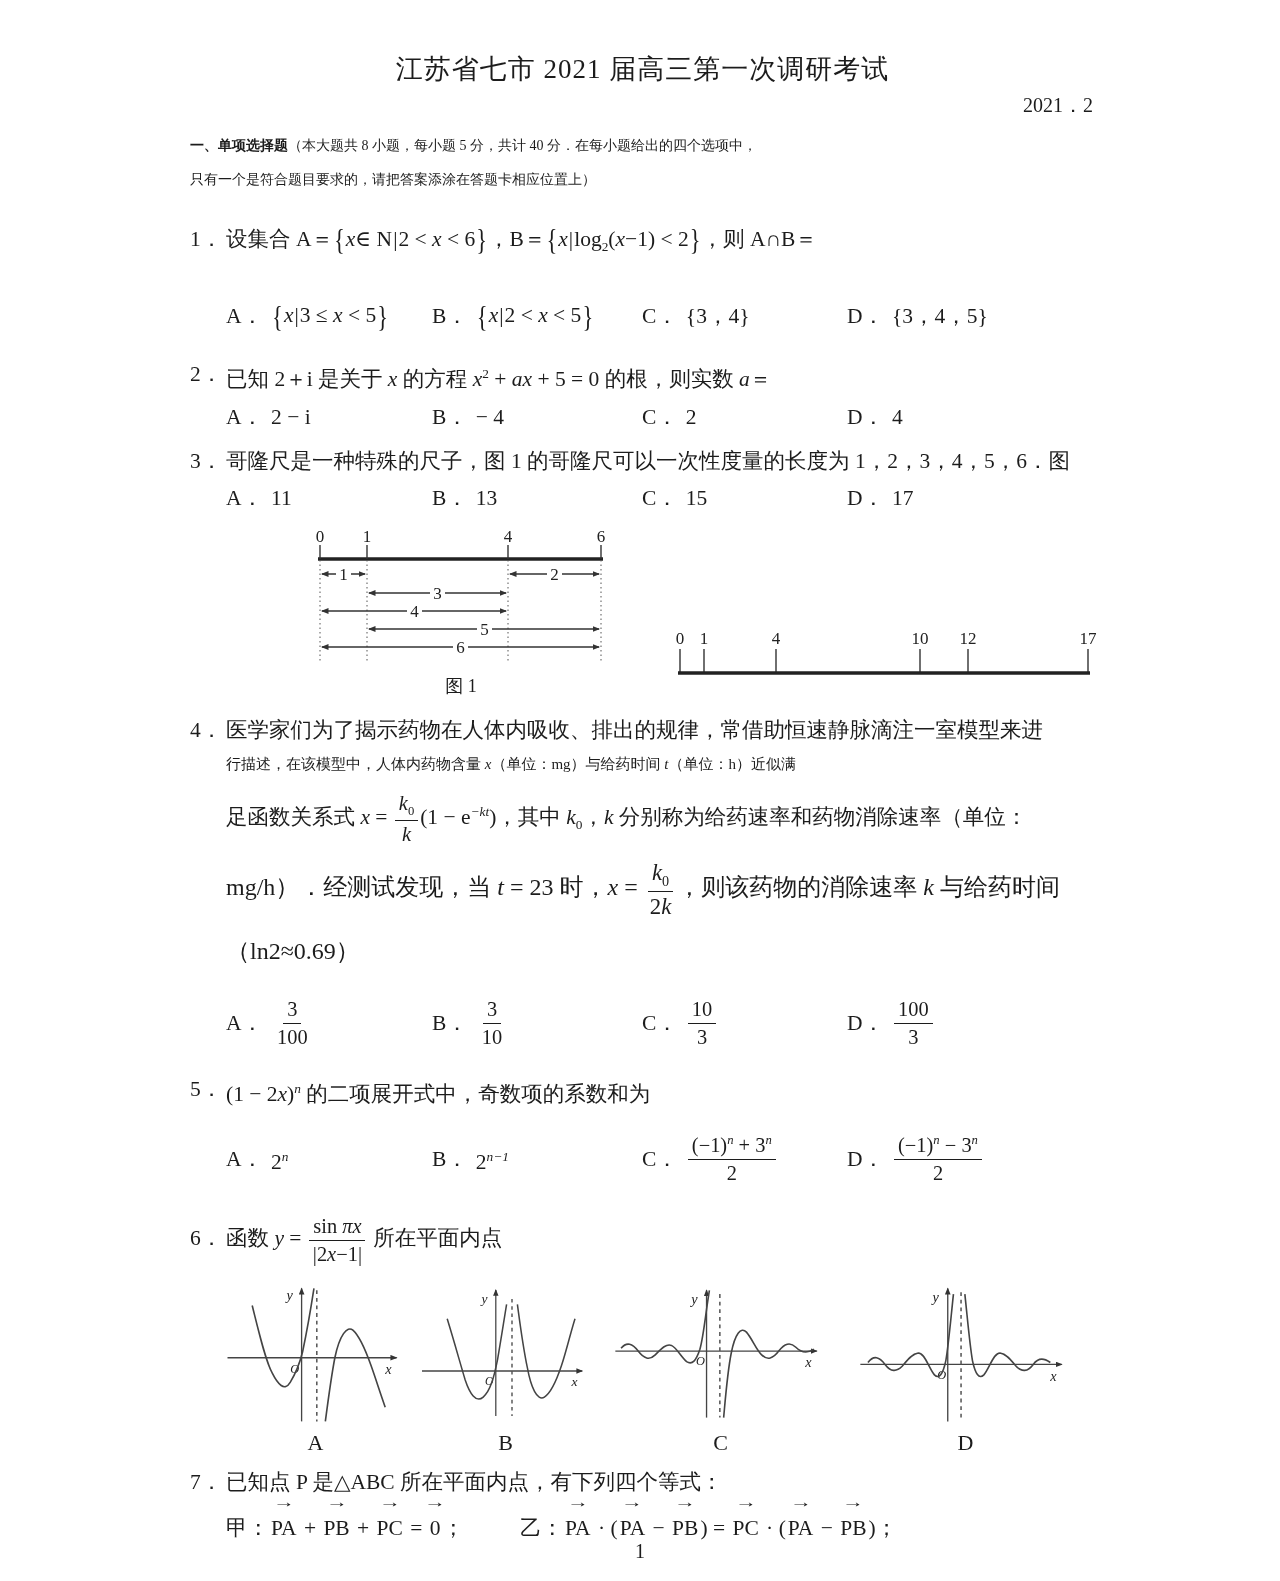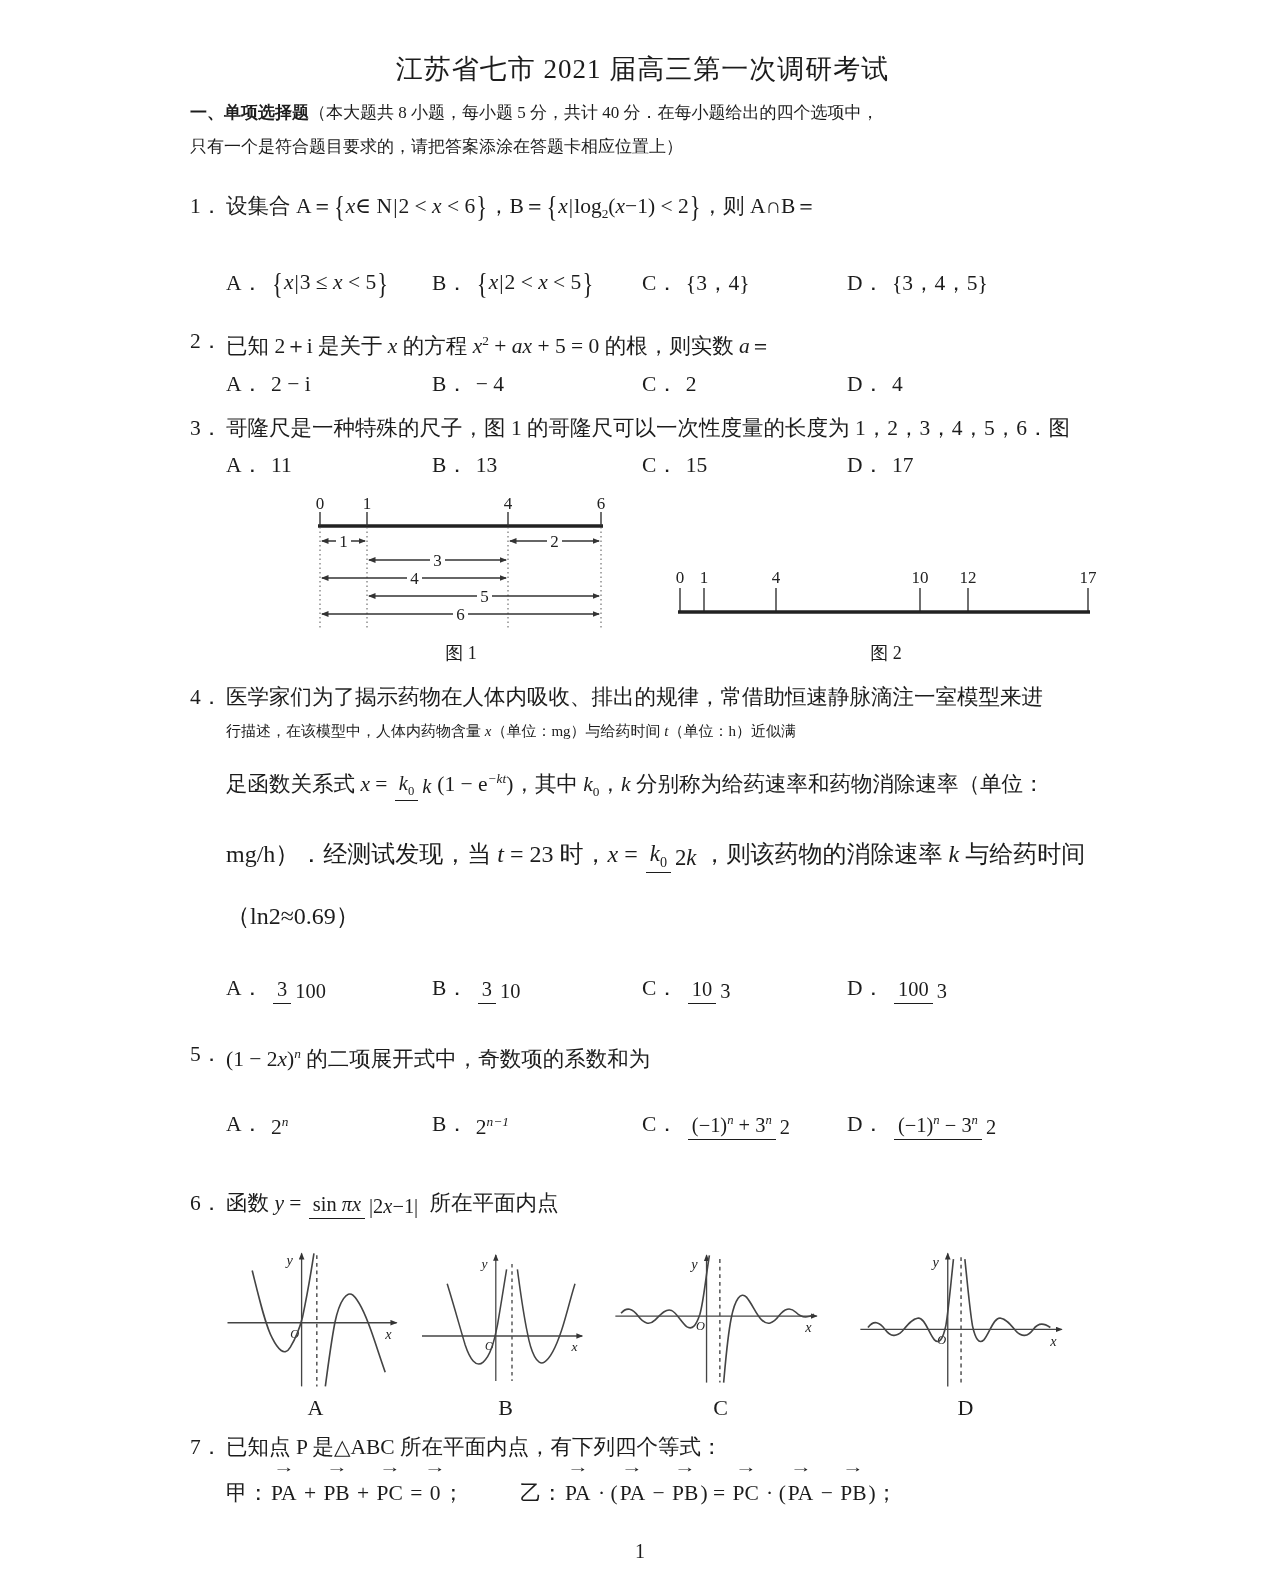--- a/index.html
+++ b/index.html
@@ -2,39 +2,39 @@
 <html><head>
 <meta charset="utf-8">
 <style>
   * { margin:0; padding:0; box-sizing:border-box; }
   body { background:#9c9c9c; font-family:"Liberation Serif","DejaVu Serif",serif; color:#1c1c1c; }
   .page { position:relative; width:1280px; height:1581px; background:#ffffff; margin:0 auto; overflow:hidden;
           padding:50px 185px 0 190px; }
   .doc-title { text-align:center; font-size:27px; font-weight:normal; line-height:38px; letter-spacing:1px; }
   .doc-subtitle { text-align:center; font-size:41px; font-weight:bold; line-height:56px; margin-top:14px; letter-spacing:3px; }
   .doc-date { text-align:right; font-size:20px; line-height:30px; margin-top:2px; padding-right:2px; }
-  .section-intro { margin-top:8px; font-size:17px; line-height:34px; }
+  .section-intro { margin-top:8px; font-size:14px; line-height:34px; }
   .section-label { font-weight:bold; font-family:"Liberation Sans","DejaVu Sans",sans-serif; }
   .qline { display:flex; font-size:21.5px; line-height:34px; }
   .qnum { flex:none; width:36px; }
   .qbody { flex:1; }
   .cont { padding-left:36px; }
   .opts { display:flex; padding-left:36px; font-size:21.5px; line-height:34px; align-items:center; }
   .opt { display:flex; align-items:center; }
   .opt .olabel { margin-right:8px; }
   .opt:nth-child(1){ width:206px; } .opt:nth-child(2){ width:210px; } .opt:nth-child(3){ width:205px; } .opt:nth-child(4){ flex:1; }
   
   .rm { font-family:"Liberation Serif","DejaVu Serif",serif; }
   .cn { }
   .it { font-style:italic; }
   sup, sub { font-size:0.62em; }
   sup.it, sub.it { }
   .bar { padding:0 1px; }
   .brace { display:inline-block; transform:scaleY(1.35); vertical-align:-0.06em; padding:0 1px; font-size:1.05em; }
-  .frac { display:inline-flex; align-items:center; vertical-align:middle; font-size:0.95em; line-height:1.2; margin:0 2px; }
+  .frac { display:inline-flex; flex-direction:column; align-items:center; vertical-align:middle; font-size:0.95em; line-height:1.2; margin:0 2px; }
   .frac .fn { border-bottom:1.3px solid #1c1c1c; padding:0 4px 1px; }
   .frac .fd { padding:1px 4px 0; }
   .vec { display:inline-block; position:relative; margin:0 2px; }
   .vec .vec-a { position:absolute; left:50%; top:-0.70em; transform:translateX(-50%) scaleX(1.45); font-size:0.7em; line-height:1; }
   .gap { display:inline-block; width:56px; }
   
   .mt-sec { margin-top:18px; }
   .tall { line-height:44px; }
   .taller { line-height:62px; }
   
@@ -59,20 +59,21 @@
   <defs>
     <marker id="ah" markerWidth="9" markerHeight="8" refX="6.5" refY="3" orient="auto-start-reverse" markerUnits="userSpaceOnUse">
       <path d="M0,0 L7.5,3 L0,6 Z" fill="#333"></path>
     </marker>
   </defs>
 </svg>
 
 <div class="page">
 
   <div class="doc-title">江苏省七市 2021 届高三第一次调研考试</div>
+  <div class="doc-date">2021．2</div>
 
   <div class="section-intro">
     <span class="section-label">一、单项选择题</span><span>（本大题共 8 小题，每小题 5 分，共计 40 分．在每小题给出的四个选项中，</span>
     <div>只有一个是符合题目要求的，请把答案添涂在答题卡相应位置上）</div>
   </div>
 
   <div class="qline tall mt-sec" style="margin-top:20px">
     <span class="qnum">1．</span>
     <span class="qbody"><span class="cn">设集合 </span><span class="rm">A＝</span><span class="brace">{</span><span class="it">x</span><span class="rm">∈ N</span><span class="bar">|</span><span class="rm">2 &lt; </span><span class="it">x</span><span class="rm"> &lt; 6</span><span class="brace">}</span><span class="cn">，</span><span class="rm">B＝</span><span class="brace">{</span><span class="it">x</span><span class="bar">|</span><span class="rm">log</span><sub>2</sub><span class="rm">(</span><span class="it">x</span><span class="rm">−1) &lt; 2</span><span class="brace">}</span><span class="cn">，则 </span><span class="rm">A∩B＝</span></span>
   </div>
@@ -191,21 +192,20 @@
         <text x="308" y="63" font-size="17" text-anchor="middle">12</text>
         <text x="428" y="63" font-size="17" text-anchor="middle">17</text>
         <line x1="20" y1="68" x2="20" y2="92" stroke="#333" stroke-width="1.4"></line>
         <line x1="44" y1="68" x2="44" y2="92" stroke="#333" stroke-width="1.4"></line>
         <line x1="116" y1="68" x2="116" y2="92" stroke="#333" stroke-width="1.4"></line>
         <line x1="260" y1="68" x2="260" y2="92" stroke="#333" stroke-width="1.4"></line>
         <line x1="308" y1="68" x2="308" y2="92" stroke="#333" stroke-width="1.4"></line>
         <line x1="428" y1="68" x2="428" y2="92" stroke="#333" stroke-width="1.4"></line>
         <line x1="18" y1="92" x2="430" y2="92" stroke="#222" stroke-width="3.4"></line>
       </svg>
-      <div class="fig-caption">图 2</div>
     </div>
   </div>
 
   <div class="qline" style="margin-top:14px">
     <span class="qnum">4．</span>
     <span class="qbody"><span class="cn">医学家们为了揭示药物在人体内吸收、排出的规律，常借助恒速静脉滴注一室模型来进</span></span>
   </div>
   <div class="cont" style="font-size:15px;line-height:34px"><span class="cn">行描述，在该模型中，人体内药物含量 </span><span class="it">x</span><span class="cn">（单位：</span><span class="rm">mg</span><span class="cn">）与给药时间 </span><span class="it">t</span><span class="cn">（单位：</span><span class="rm">h</span><span class="cn">）近似满</span></div>
   <div class="cont taller" style="font-size:21.5px"><span class="cn">足函数关系式 </span><span class="it">x</span><span class="rm"> = </span><span class="frac">
         <span class="fn"><span class="it">k</span><sub>0</sub></span>

